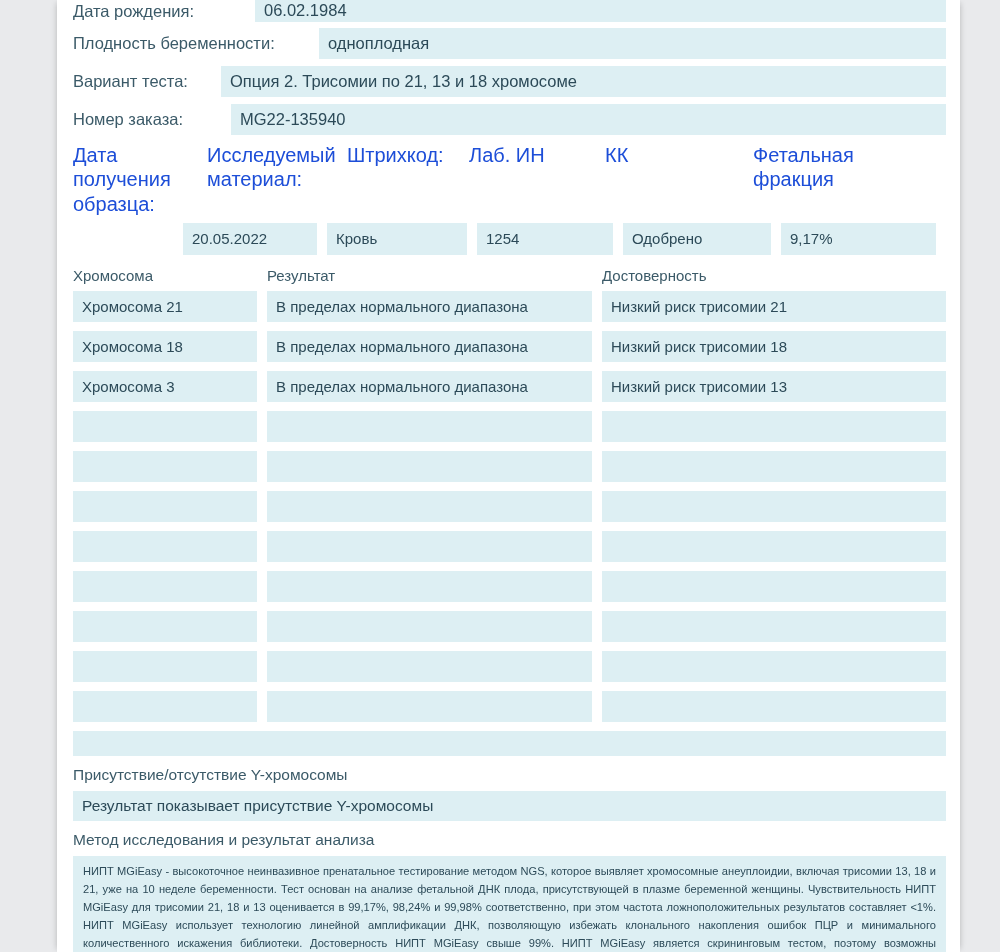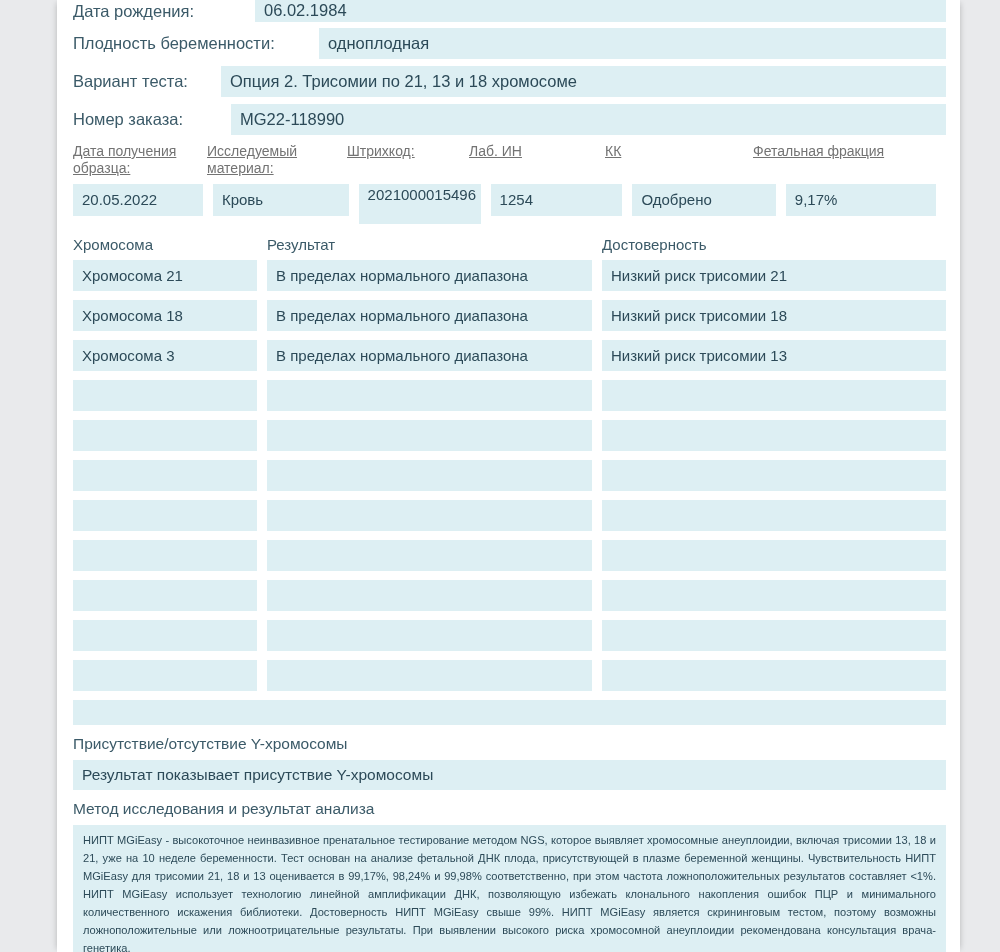--- a/index.html
+++ b/index.html
@@ -42,23 +42,22 @@
   .row-birth .lv-label, .row-birth .lv-value { font-size: 16.5px; }
 
   .w-label-1 { width: 182px; }
   .w-label-2 { width: 246px; }
   .w-label-3 { width: 148px; }
   .w-label-4 { width: 158px; }
 
   
   .grid-head { display: flex; margin-top: 8px; }
   .grid-head > div {
-    color: #737373; font-size: 14px; line-height: 1.22;
+    color: #1d4ed8; font-size: 20px; line-height: 1.22;
     padding-right: 10px;
-    text-decoration: underline;
   }
   .grid-vals { display: flex; margin-top: 7px; justify-content: flex-end; }
   .grid-vals .chip { font-size: 15px; height: 32px; margin-right: 10px; }
   .gc1 { width: 134px; }
   .gc2 { width: 140px; }
   .gc3 { width: 122px; }
   .gc4 { width: 136px; }
   .gc5 { width: 148px; }
   .gc6 { width: 155px; }
   .chip.wrap { display: block; padding-top: 2px; line-height: 1.14; height: 40px; }
@@ -107,36 +106,35 @@
       <div class="chip lv-value">одноплодная</div>
     </div>
 
     <div class="lv-row">
       <div class="lv-label w-label-3">Вариант теста:</div>
       <div class="chip lv-value">Опция 2. Трисомии по 21, 13 и 18 хромосоме</div>
     </div>
 
     <div class="lv-row">
       <div class="lv-label w-label-4">Номер заказа:</div>
-      <div class="chip lv-value">MG22-118990</div>
+      <div class="chip lv-value">MG22-135940</div>
     </div>
 
     <div class="grid-head">
       <div class="gc1">Дата получения образца:</div>
       <div class="gc2">Исследуемый материал:</div>
       <div class="gc3">Штрихкод:</div>
       <div class="gc4">Лаб. ИН</div>
       <div class="gc5">КК</div>
       <div class="gc6">Фетальная фракция</div>
     </div>
 
     <div class="grid-vals">
       <div class="chip gc1">20.05.2022</div>
       <div class="chip gc2">Кровь</div>
-      <div class="chip gc3 wrap">2021000015496</div>
       <div class="chip gc4">1254</div>
       <div class="chip gc5">Одобрено</div>
       <div class="chip gc6">9,17%</div>
     </div>
 
     <div class="tbl">
       <div class="tbl-head">
         <div class="col-a">Хромосома</div>
         <div class="col-b">Результат</div>
         <div class="col-c">Достоверность</div>

